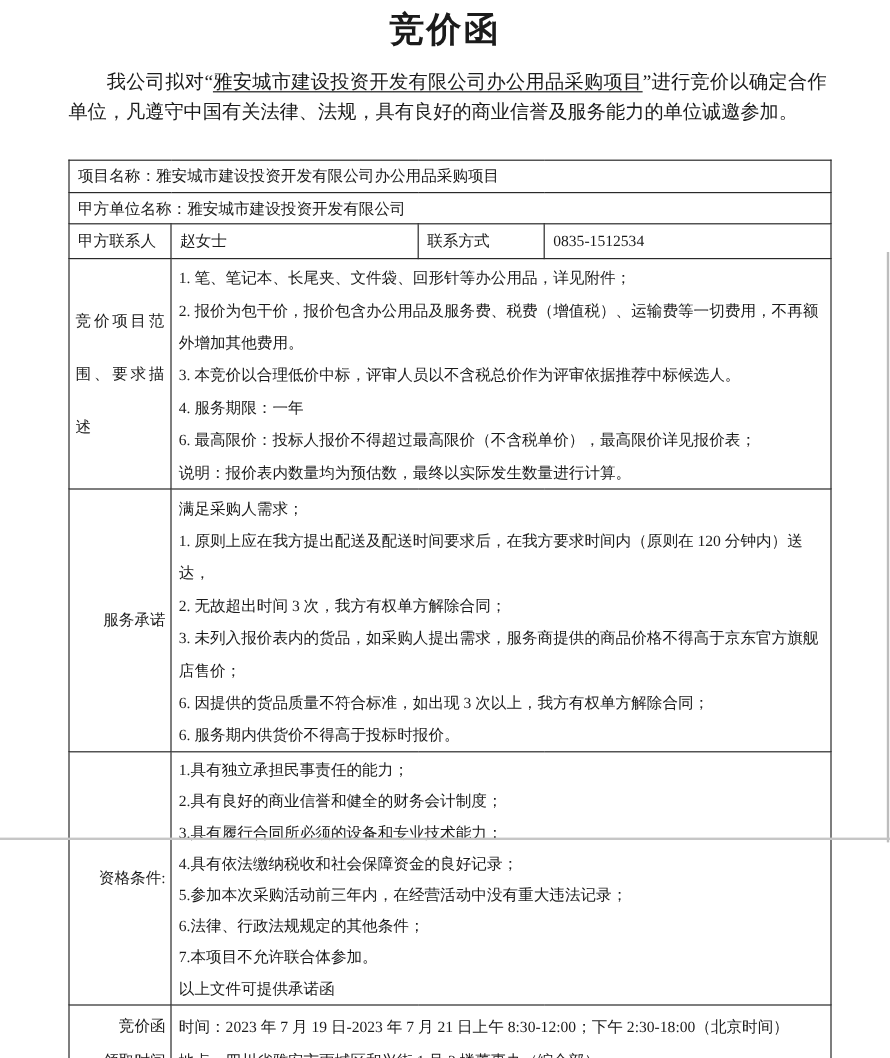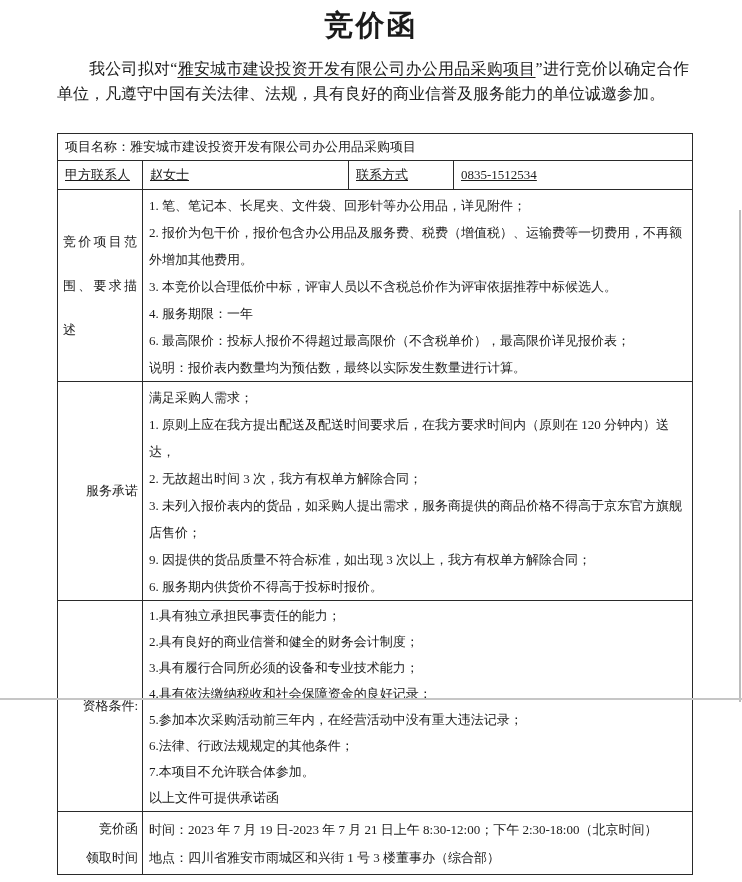--- a/index.html
+++ b/index.html
@@ -46,21 +46,21 @@
     font-size: 13px;
   }
   .bid-table td {
     border: 1px solid #2a2a2a;
     vertical-align: middle;
     overflow: hidden;
   }
   .bid-table td.simple { padding: 2px 7px; }
   tr.r1 { height: 27px; }
   tr.r2 { height: 26px; }
-  tr.r3 { height: 29px; text-decoration: underline; }
+  tr.r3 { height: 29px; }
   tr.r4 { height: 190px; }
   tr.r5 { height: 193px; }
   tr.r6 { height: 208px; }
   tr.r7 { height: 60px; }
   td.label-cell {
     text-align: right;
     padding: 2px 4px;
   }
   td.label-scope {
     text-align: justify;
@@ -102,20 +102,23 @@
       <col style="width:206px">
       <col style="width:105px">
       <col style="width:239px">
     </colgroup>
 
     <tbody>
         <tr class="r1">
       <td class="simple" colspan="4">项目名称：雅安城市建设投资开发有限公司办公用品采购项目</td>
     </tr>
 
+    <tr class="r2">
+      <td class="simple" colspan="4">甲方单位名称：雅安城市建设投资开发有限公司</td>
+    </tr>
 
     <tr class="r3">
       <td class="simple">甲方联系人</td>
       <td class="simple">赵女士</td>
       <td class="simple">联系方式</td>
       <td class="simple">0835-1512534</td>
     </tr>
 
     <tr class="r4">
       <td class="label-cell label-scope">竞价项目范围、要求描述</td>
@@ -129,21 +132,21 @@
       </td>
     </tr>
 
     <tr class="r5">
       <td class="label-cell">服务承诺</td>
       <td class="content-cell lh27" colspan="3">
         <p>满足采购人需求；</p>
         <p>1. 原则上应在我方提出配送及配送时间要求后，在我方要求时间内（原则在 120 分钟内）送达，</p>
         <p>2. 无故超出时间 3 次，我方有权单方解除合同；</p>
         <p>3. 未列入报价表内的货品，如采购人提出需求，服务商提供的商品价格不得高于京东官方旗舰店售价；</p>
-        <p>9. 因提供的货品质量不符合标准，如出现 3 次以上，我方有权单方解除合同；</p>
+        <p>6. 因提供的货品质量不符合标准，如出现 3 次以上，我方有权单方解除合同；</p>
         <p>6. 服务期内供货价不得高于投标时报价。</p>
       </td>
     </tr>
 
     <tr class="r6">
       <td class="label-cell">资格条件:</td>
       <td class="content-cell lh26" colspan="3">
         <p>1.具有独立承担民事责任的能力；</p>
         <p>2.具有良好的商业信誉和健全的财务会计制度；</p>
         <p>3.具有履行合同所必须的设备和专业技术能力；</p>

